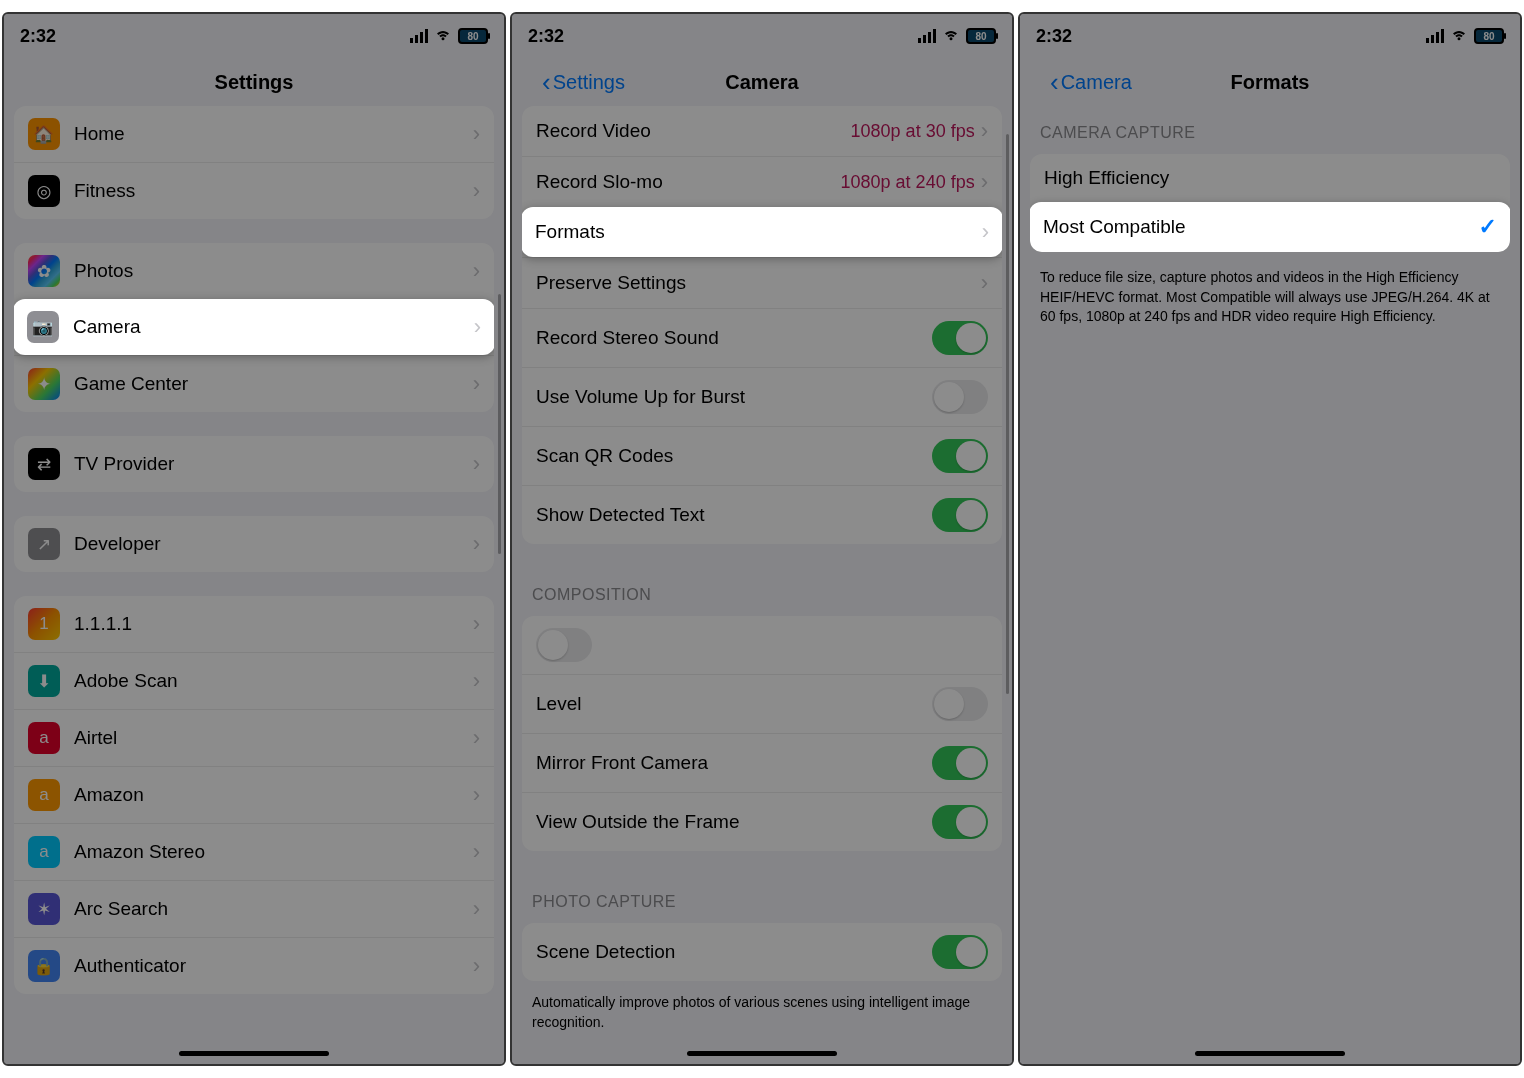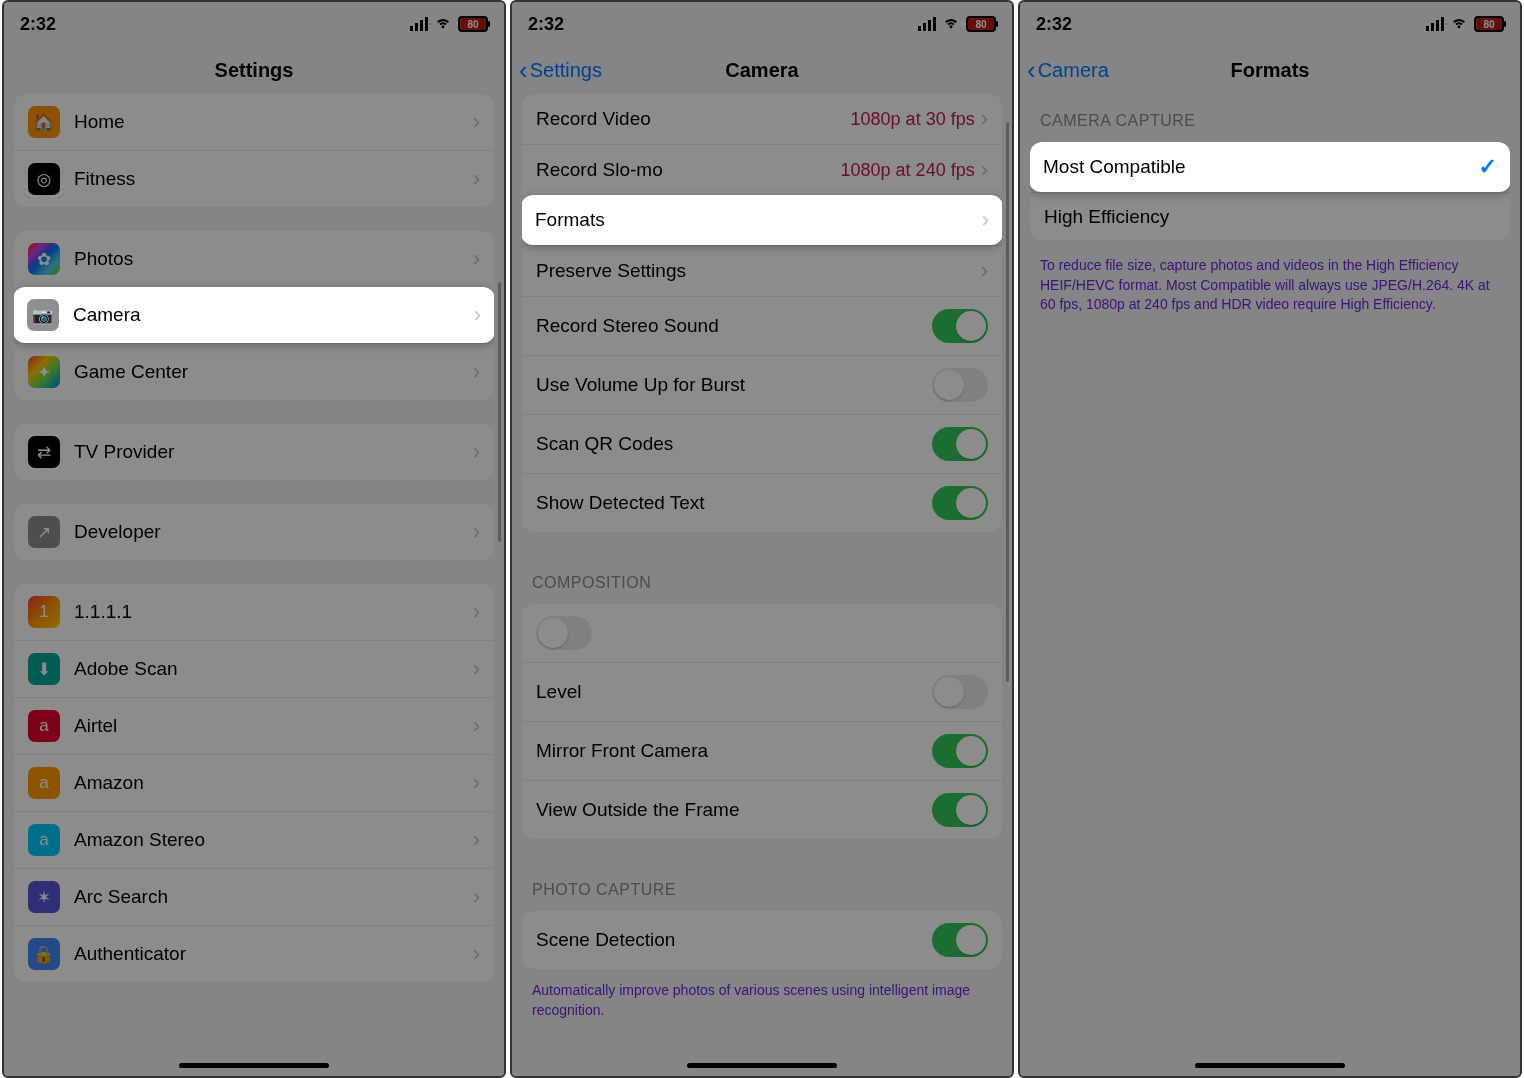--- a/index.html
+++ b/index.html
@@ -6,21 +6,21 @@
   body {
     font-family: -apple-system, BlinkMacSystemFont, "Helvetica Neue", sans-serif;
     background: #fff;
     display: flex;
     width: 1524px;
     height: 1078px;
   }
   .phone {
     flex: 1;
     border: 2px solid #333;
-    margin: 0 2px;
+    margin: 12px 2px;
     position: relative;
     background: #f2f2f7;
     overflow: hidden;
     border-radius: 6px;
   }
   .overlay {
     position: absolute;
     inset: 0;
     background: rgba(0,0,0,0.45);
     z-index: 50;
@@ -47,36 +47,36 @@
     border: 2px solid #000;
     border-radius: 4px;
     width: 30px;
     height: 16px;
     position: relative;
     display: flex;
     align-items: center;
     justify-content: center;
     font-size: 10px;
     font-weight: 700;
-    background:#b91c1c;
+    background:#0c4a6e;
     color:#fff;
   }
   .battery::after {
     content:"";
     position:absolute;
     right:-4px;
     width:2px;
     height:6px;
     background:#000;
     border-radius:1px;
   }
   .nav-bar {
     display: flex;
     align-items: center;
-    padding: 10px 7px;
+    padding: 10px 30px;
     font-size: 20px;
     position: relative;
     height: 48px;
   }
   .nav-back {
     color: #007aff;
     display: flex;
     align-items: center;
     font-size: 20px;
     cursor: pointer;
@@ -97,21 +97,21 @@
   }
   .section-header {
     font-size: 16px;
     color: #8a8a8e;
     text-transform: uppercase;
     padding: 18px 20px 6px;
     letter-spacing: 0.5px;
   }
   .section-footer {
     font-size: 14px;
-    color: #6d28d9;
+    color: #000000;
     padding: 8px 20px 0;
     line-height: 1.4;
   }
   .group {
     margin: 6px 10px 24px;
     background: #fff;
     border-radius: 12px;
     overflow: hidden;
   }
   .group.first { margin-top: 0; }
@@ -420,24 +420,24 @@
   <div class="nav-bar">
     <span class="nav-back">
       <span class="chev">‹</span>
       <span>Camera</span>
     </span>
     <div class="nav-title">Formats</div>
   </div>
   <div class="list-content">
     <div class="section-header">CAMERA CAPTURE</div>
     <div class="group" id="p3-g1" style="margin-bottom:8px">
+        <div class="row">
+          <span class="label">High Efficiency</span>
+        </div>
         <div class="row highlight">
           <span class="label">Most Compatible</span>
           <span class="check">✓</span>
-        </div>
-        <div class="row">
-          <span class="label">High Efficiency</span>
         </div>
       </div>
     <div class="section-footer">To reduce file size, capture photos and videos in the High Efficiency HEIF/HEVC format. Most Compatible will always use JPEG/H.264. 4K at 60 fps, 1080p at 240 fps and HDR video require High Efficiency.</div>
   </div>
   <div class="home-indicator"></div>
 </div>
 
 </body></html>

